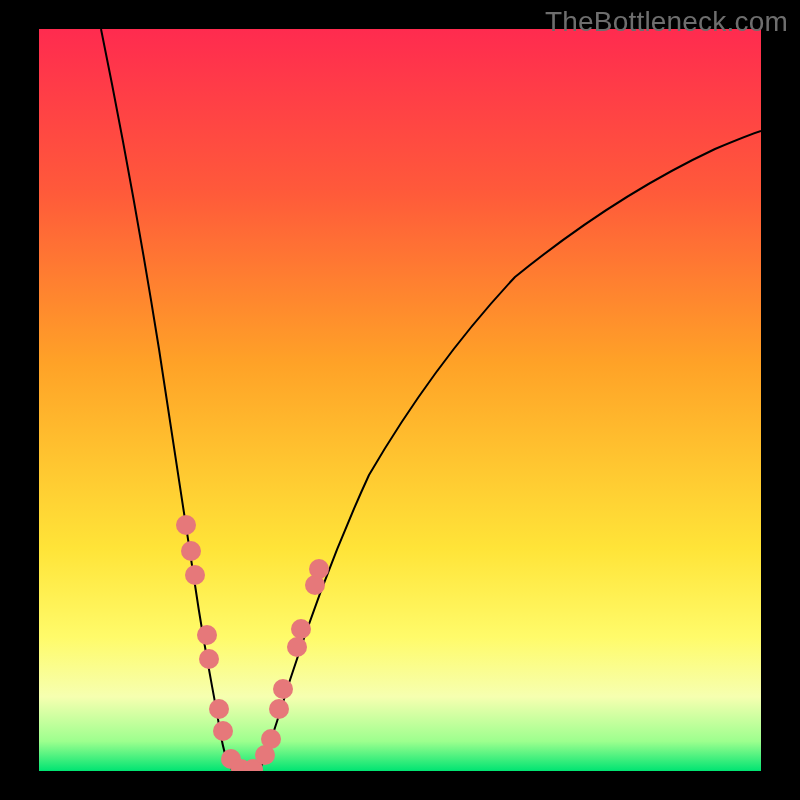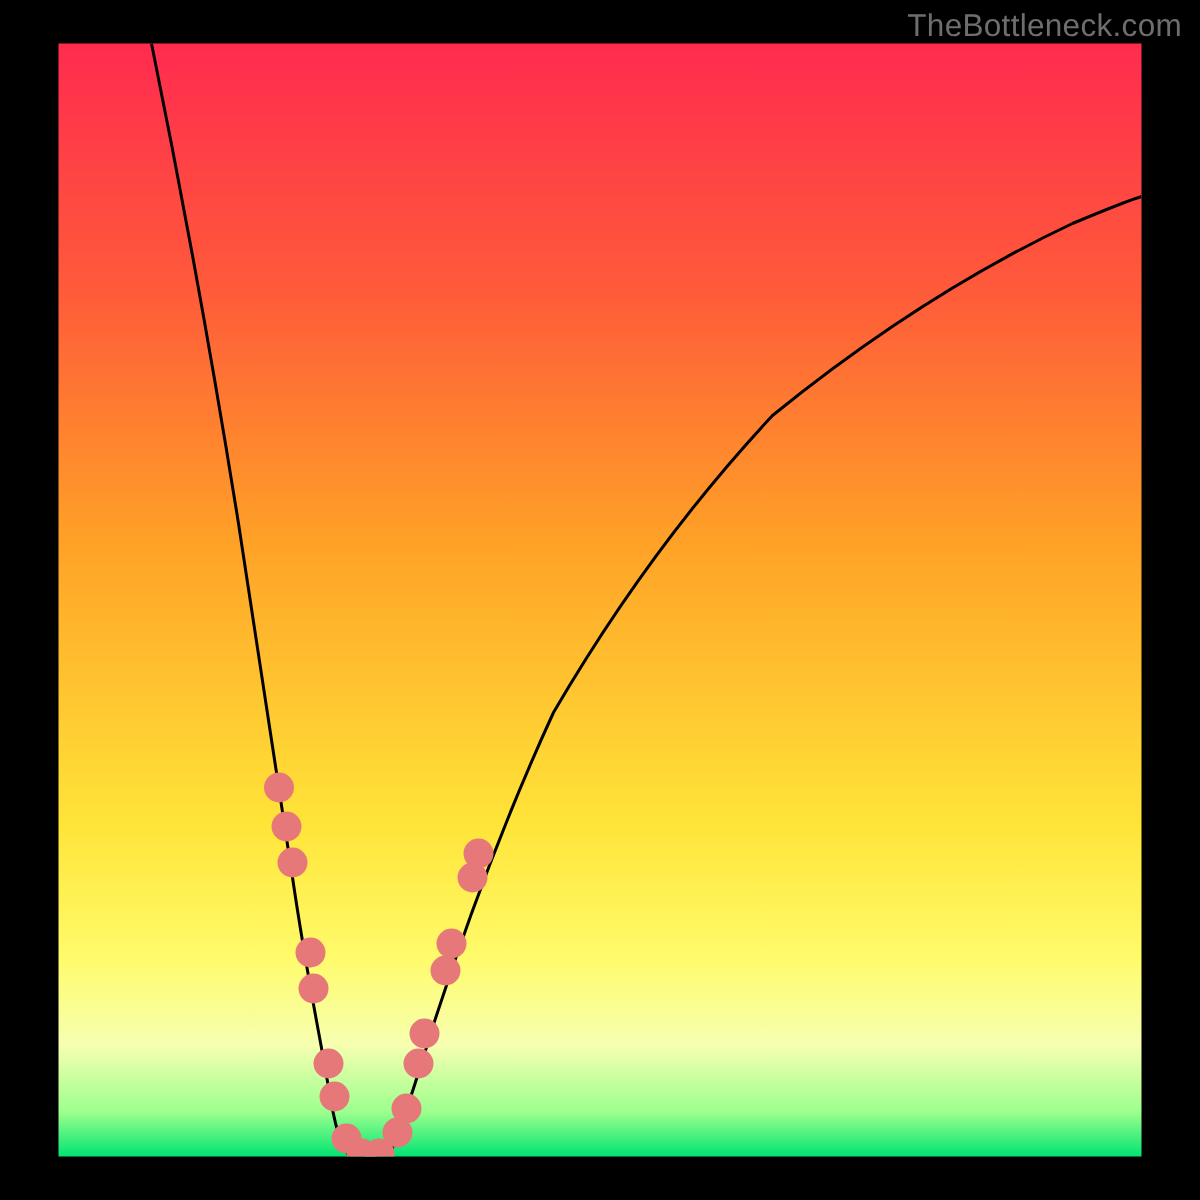--- a/index.html
+++ b/index.html
@@ -32,21 +32,21 @@
       #f6ffb0 90%,
       #9dff8e 96%,
       #00e472 100%
     );
   }
   .watermark {
     position: absolute;
     top: 6px;
     right: 12px;
     color: #6e6e6e;
-    font-size: 21px;
+    font-size: 28px;
     font-weight: 500;
     letter-spacing: 0.2px;
     user-select: none;
   }
   svg.curve {
     position: absolute;
     left: 0; top: 0;
     width: 722px;
     height: 742px;
   }

